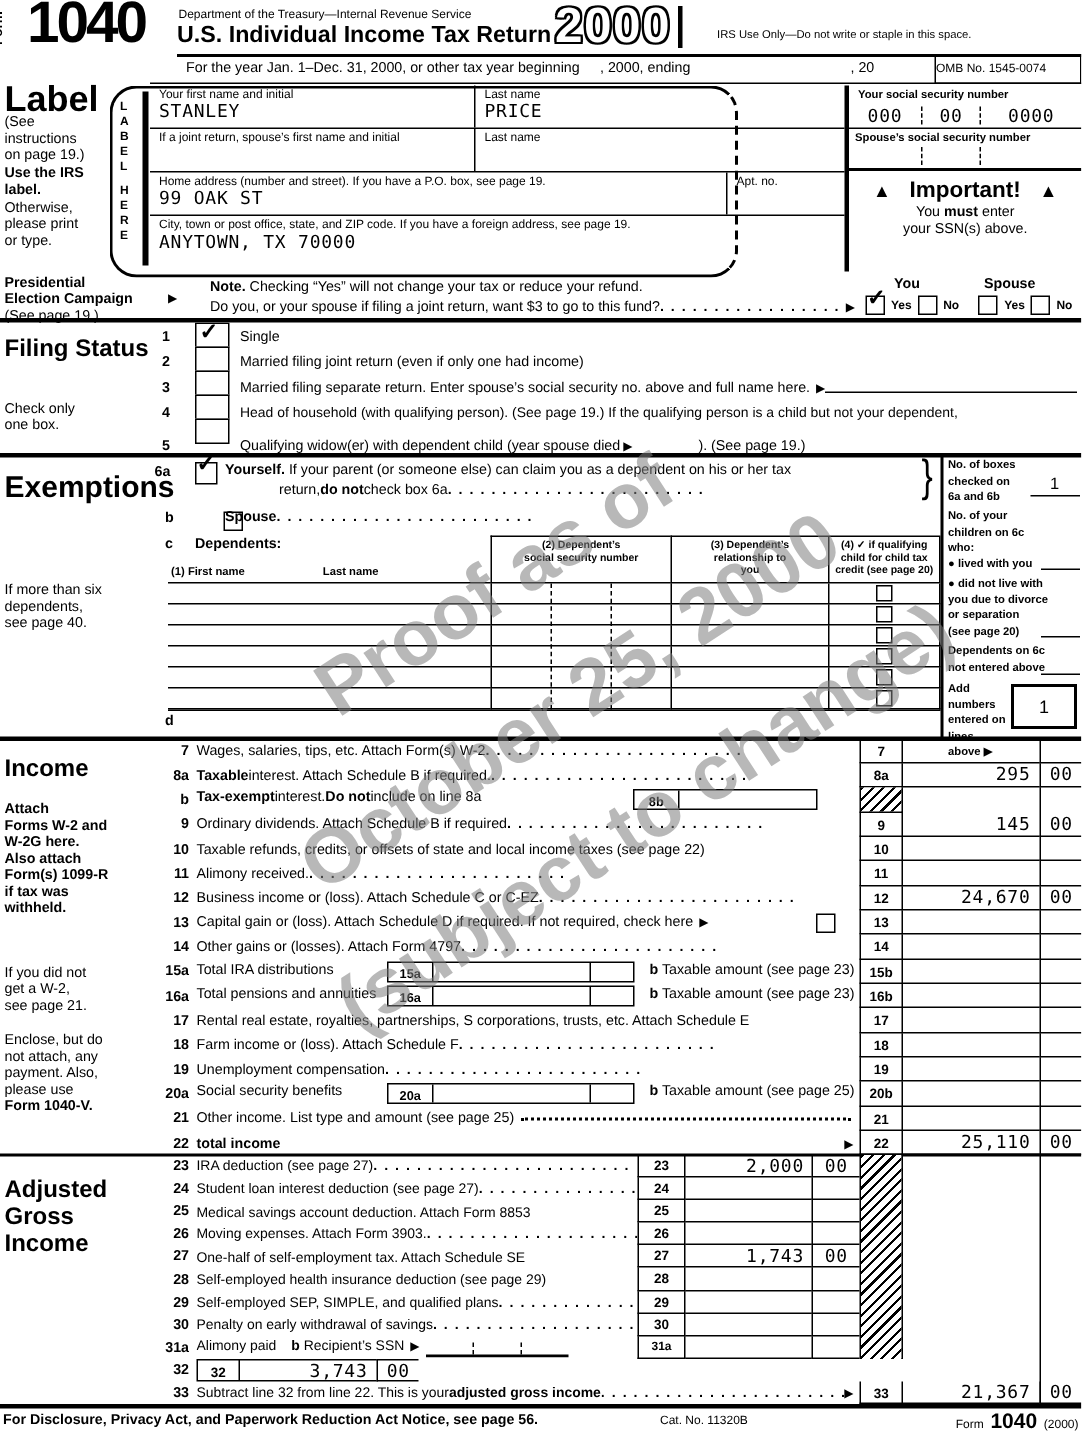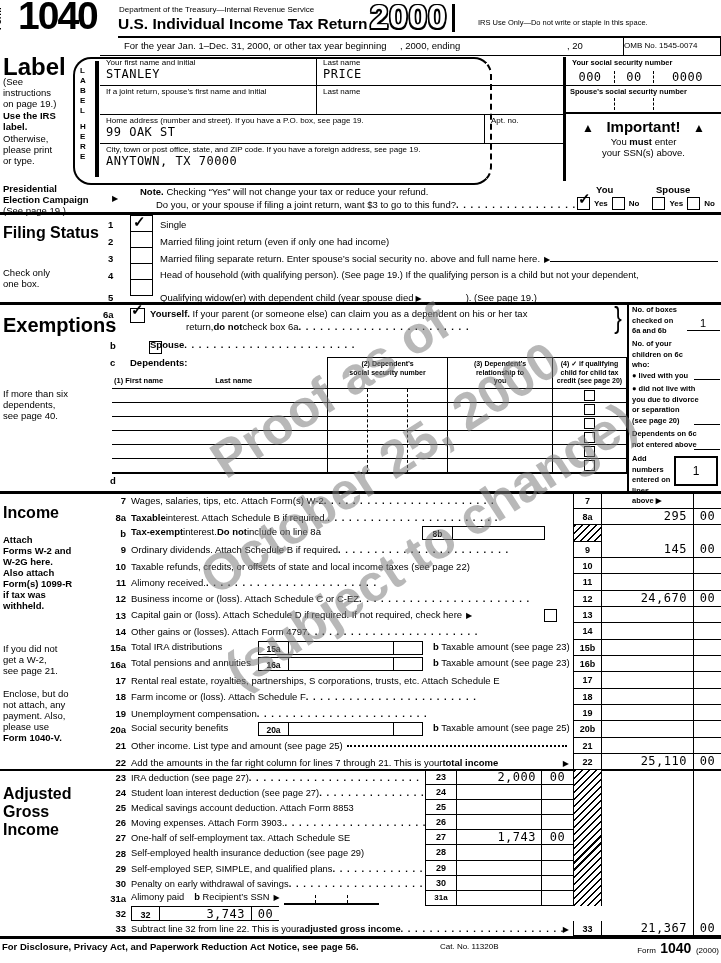--- a/index.html
+++ b/index.html
@@ -164,21 +164,21 @@
       <div class="f9">your SSN(s) above.</div>
     </div>
   </div>
 
   
   <div class="a f9 b pre" style="left:3px;top:183px">Presidential
 Election Campaign</div>
   <div class="a f9" style="left:3px;top:205px">(See page 19.)</div>
   <div class="a" style="left:112px;top:186px;font-size:17px"><span class="arr" style="font-size:17px"></span></div>
   <div class="a f9" style="left:140px;top:186px"><span class="b">Note.</span><span> Checking “Yes” will not change your tax or reduce your refund.</span></div>
-  <div class="a f9" style="left:156px;top:199px;width:430px;display:flex;align-items:flex-start">
+  <div class="a f9" style="left:140px;top:199px;width:430px;display:flex;align-items:flex-start">
     <span>Do you, or your spouse if filing a joint return, want $3 to go to this fund?</span>
     <span class="dots"></span>
     <span class="arr"></span>
   </div>
   <div class="a f9 b" style="left:596px;top:184px">You</div>
   <div class="a f9 b" style="left:656px;top:184px">Spouse</div>
   <div class="a" style="left:577px;top:197px;display:flex;gap:4px;align-items:center">
     <span class="cb">
         <span class="ck"></span>
       </span>
@@ -550,21 +550,20 @@
           <span>Other income. List type and amount (see page 25)</span>
           <span class="bdot"></span>
         </span>
       <span class="rno">21</span>
       <span class="ramt mono"></span>
         <span class="rcts mono"></span>
     </div>
     <div class="irow">
       <span class="ino">22</span>
       <span class="itxt">
-          <span>Add the amounts in the far right column for lines 7 through 21. This is your </span>
           <span class="b">total income</span>
           <span class="arr" style="margin-left:auto;margin-right:4px"></span>
         </span>
       <span class="rno">22</span>
       <span class="ramt mono">25,110</span>
         <span class="rcts mono">00</span>
     </div>
   </div>
   <div class="hr" style="top:769px;height:2px"></div>
 

